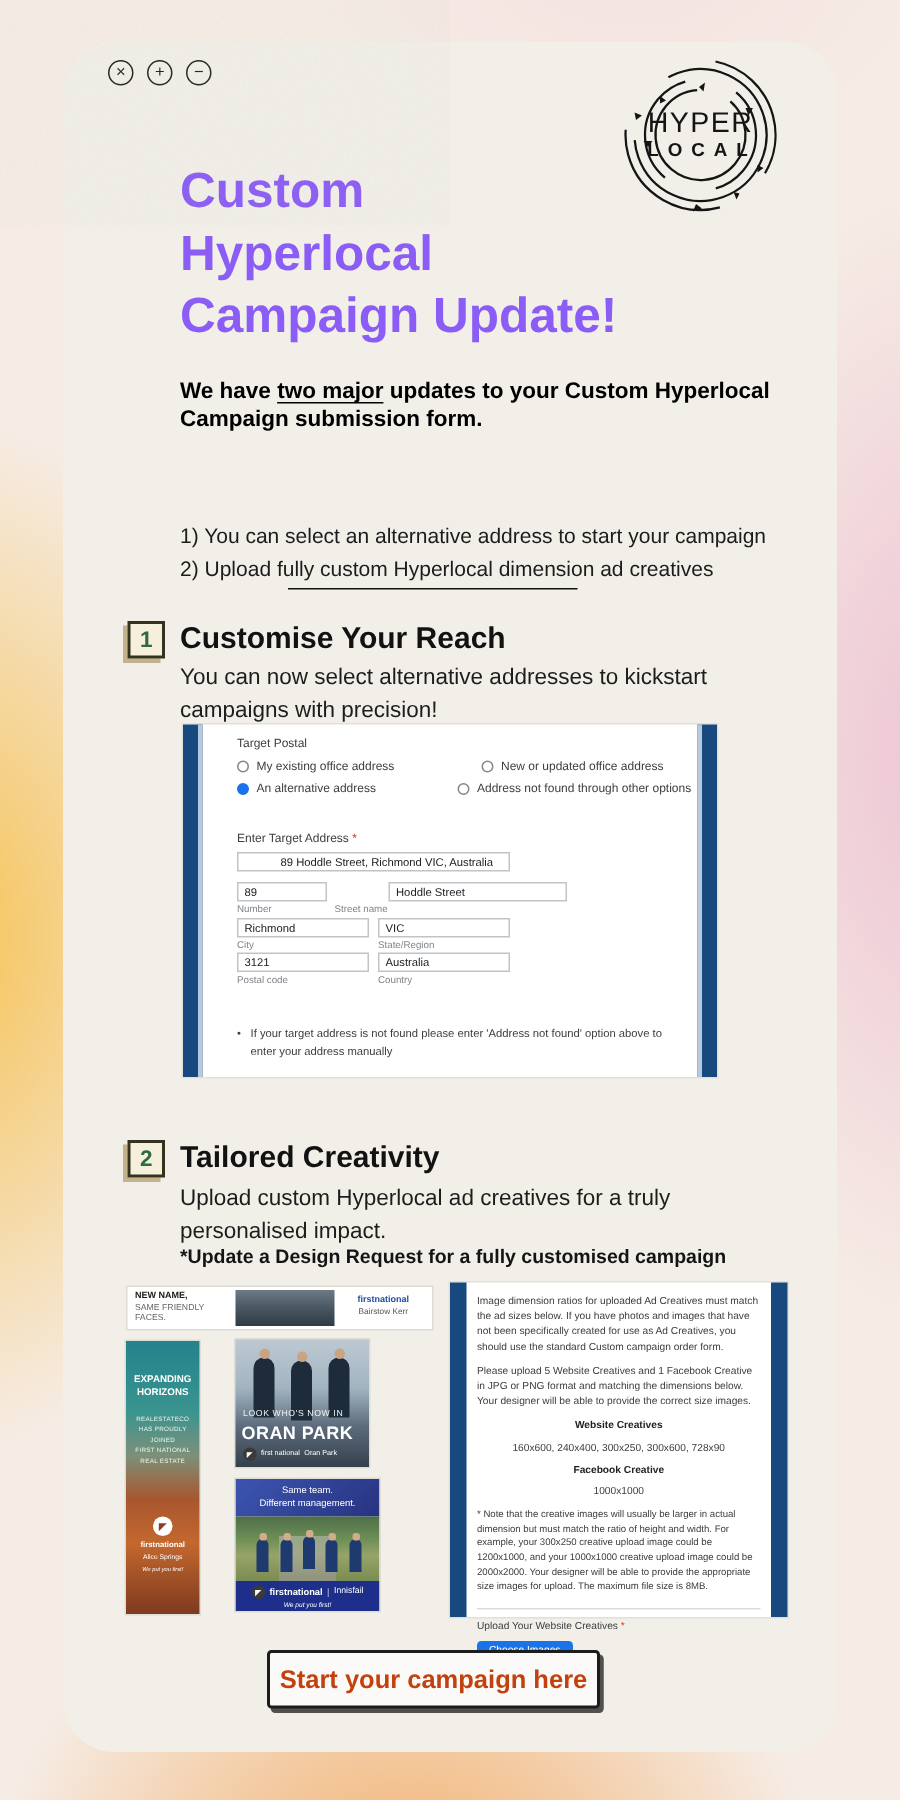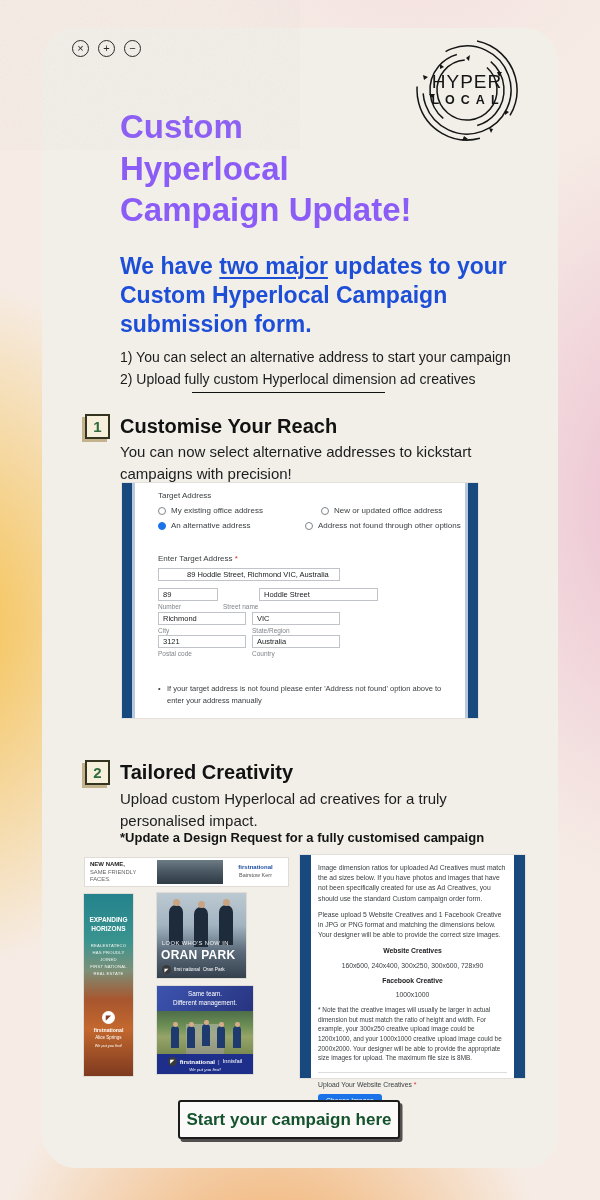--- a/index.html
+++ b/index.html
@@ -33,21 +33,21 @@
   .logo { position:absolute; right:28px; top:8px; width:126px; height:112px; }
 
   
   .hero-title {
     position:absolute; left:78px; top:78px; width:400px;
     font-size:33px; font-weight:800; line-height:1.26; color:#8b5cf6;
     white-space:pre-line; letter-spacing:0;
   }
   .intro {
     position:absolute; left:78px; top:224px; width:410px;
-    font-size:23px; font-weight:700; color:#1d4ed8; line-height:1.25;
+    font-size:15px; font-weight:700; color:#000000; line-height:1.25;
   }
   .intro u { text-underline-offset:3px; }
   .updates { position:absolute; left:78px; top:318px; width:430px;
     font-size:14px; color:#1c1c1c; line-height:1.6; }
   .divider { position:absolute; left:150px; top:364px; width:193px; height:0;
     border-top:1.5px solid #111; }
 
   
   .step-badge {
     position:absolute; width:25px; height:25px; background:#f6efdb;
@@ -145,21 +145,21 @@
   .shot2 .smallnote { font-size:6.4px; color:#3c4043; margin-top:5px; }
   .shot2 hr { border:none; border-top:1px solid #dadce0; margin:9px 0 7px; }
   .upl { font-size:6.8px; color:#3c4043; margin-bottom:4px; }
   .choose-btn { background:#1a73e8; color:#fff; border:none; border-radius:3px;
     font-size:6.8px; padding:3px 8px; font-family:"Liberation Sans",sans-serif; }
 
   
   .cta { position:absolute; left:136px; top:1072px; width:222px; height:39px;
     background:#fbfaf8; border:2px solid #1c1c1c; border-radius:3px;
     box-shadow:2.5px 3px 0 rgba(40,40,40,.8);
-    font-size:17px; font-weight:800; color:#14532d; font-family:"Liberation Sans",sans-serif;
+    font-size:17px; font-weight:800; color:#c2410c; font-family:"Liberation Sans",sans-serif;
     display:grid; place-items:center; cursor:pointer; }
 </style>
 </head>
 <body>
 
 <div class="card">
 
   <div class="winctrls">
     <span class="winbtn">×</span>
     <span class="winbtn">+</span>
@@ -201,21 +201,21 @@
   <div class="divider"></div>
 
   <div class="step-badge" style="left:43px; top:386px;">1</div>
   <h2 class="sec-title" style="left:78px; top:387px;">Customise Your Reach</h2>
   <p class="sec-sub" style="left:78px; top:413px;">You can now select alternative addresses to kickstart campaigns with precision!</p>
 
   <div class="shot1">
     <div class="navy left"></div>
     <div class="navy right"></div>
 
-    <span class="lbl" style="left:36px; top:8px;">Target Address</span>
+    <span class="lbl" style="left:36px; top:8px;">Target Postal</span>
 
     <div class="radio-row" style="left:36px; top:23px;">
       <span class="radio"></span>
       <span class="radio-label">My existing office address</span>
     </div>
     <div class="radio-row" style="left:199px; top:23px;">
       <span class="radio"></span>
       <span class="radio-label">New or updated office address</span>
     </div>
     <div class="radio-row" style="left:36px; top:38px;">

